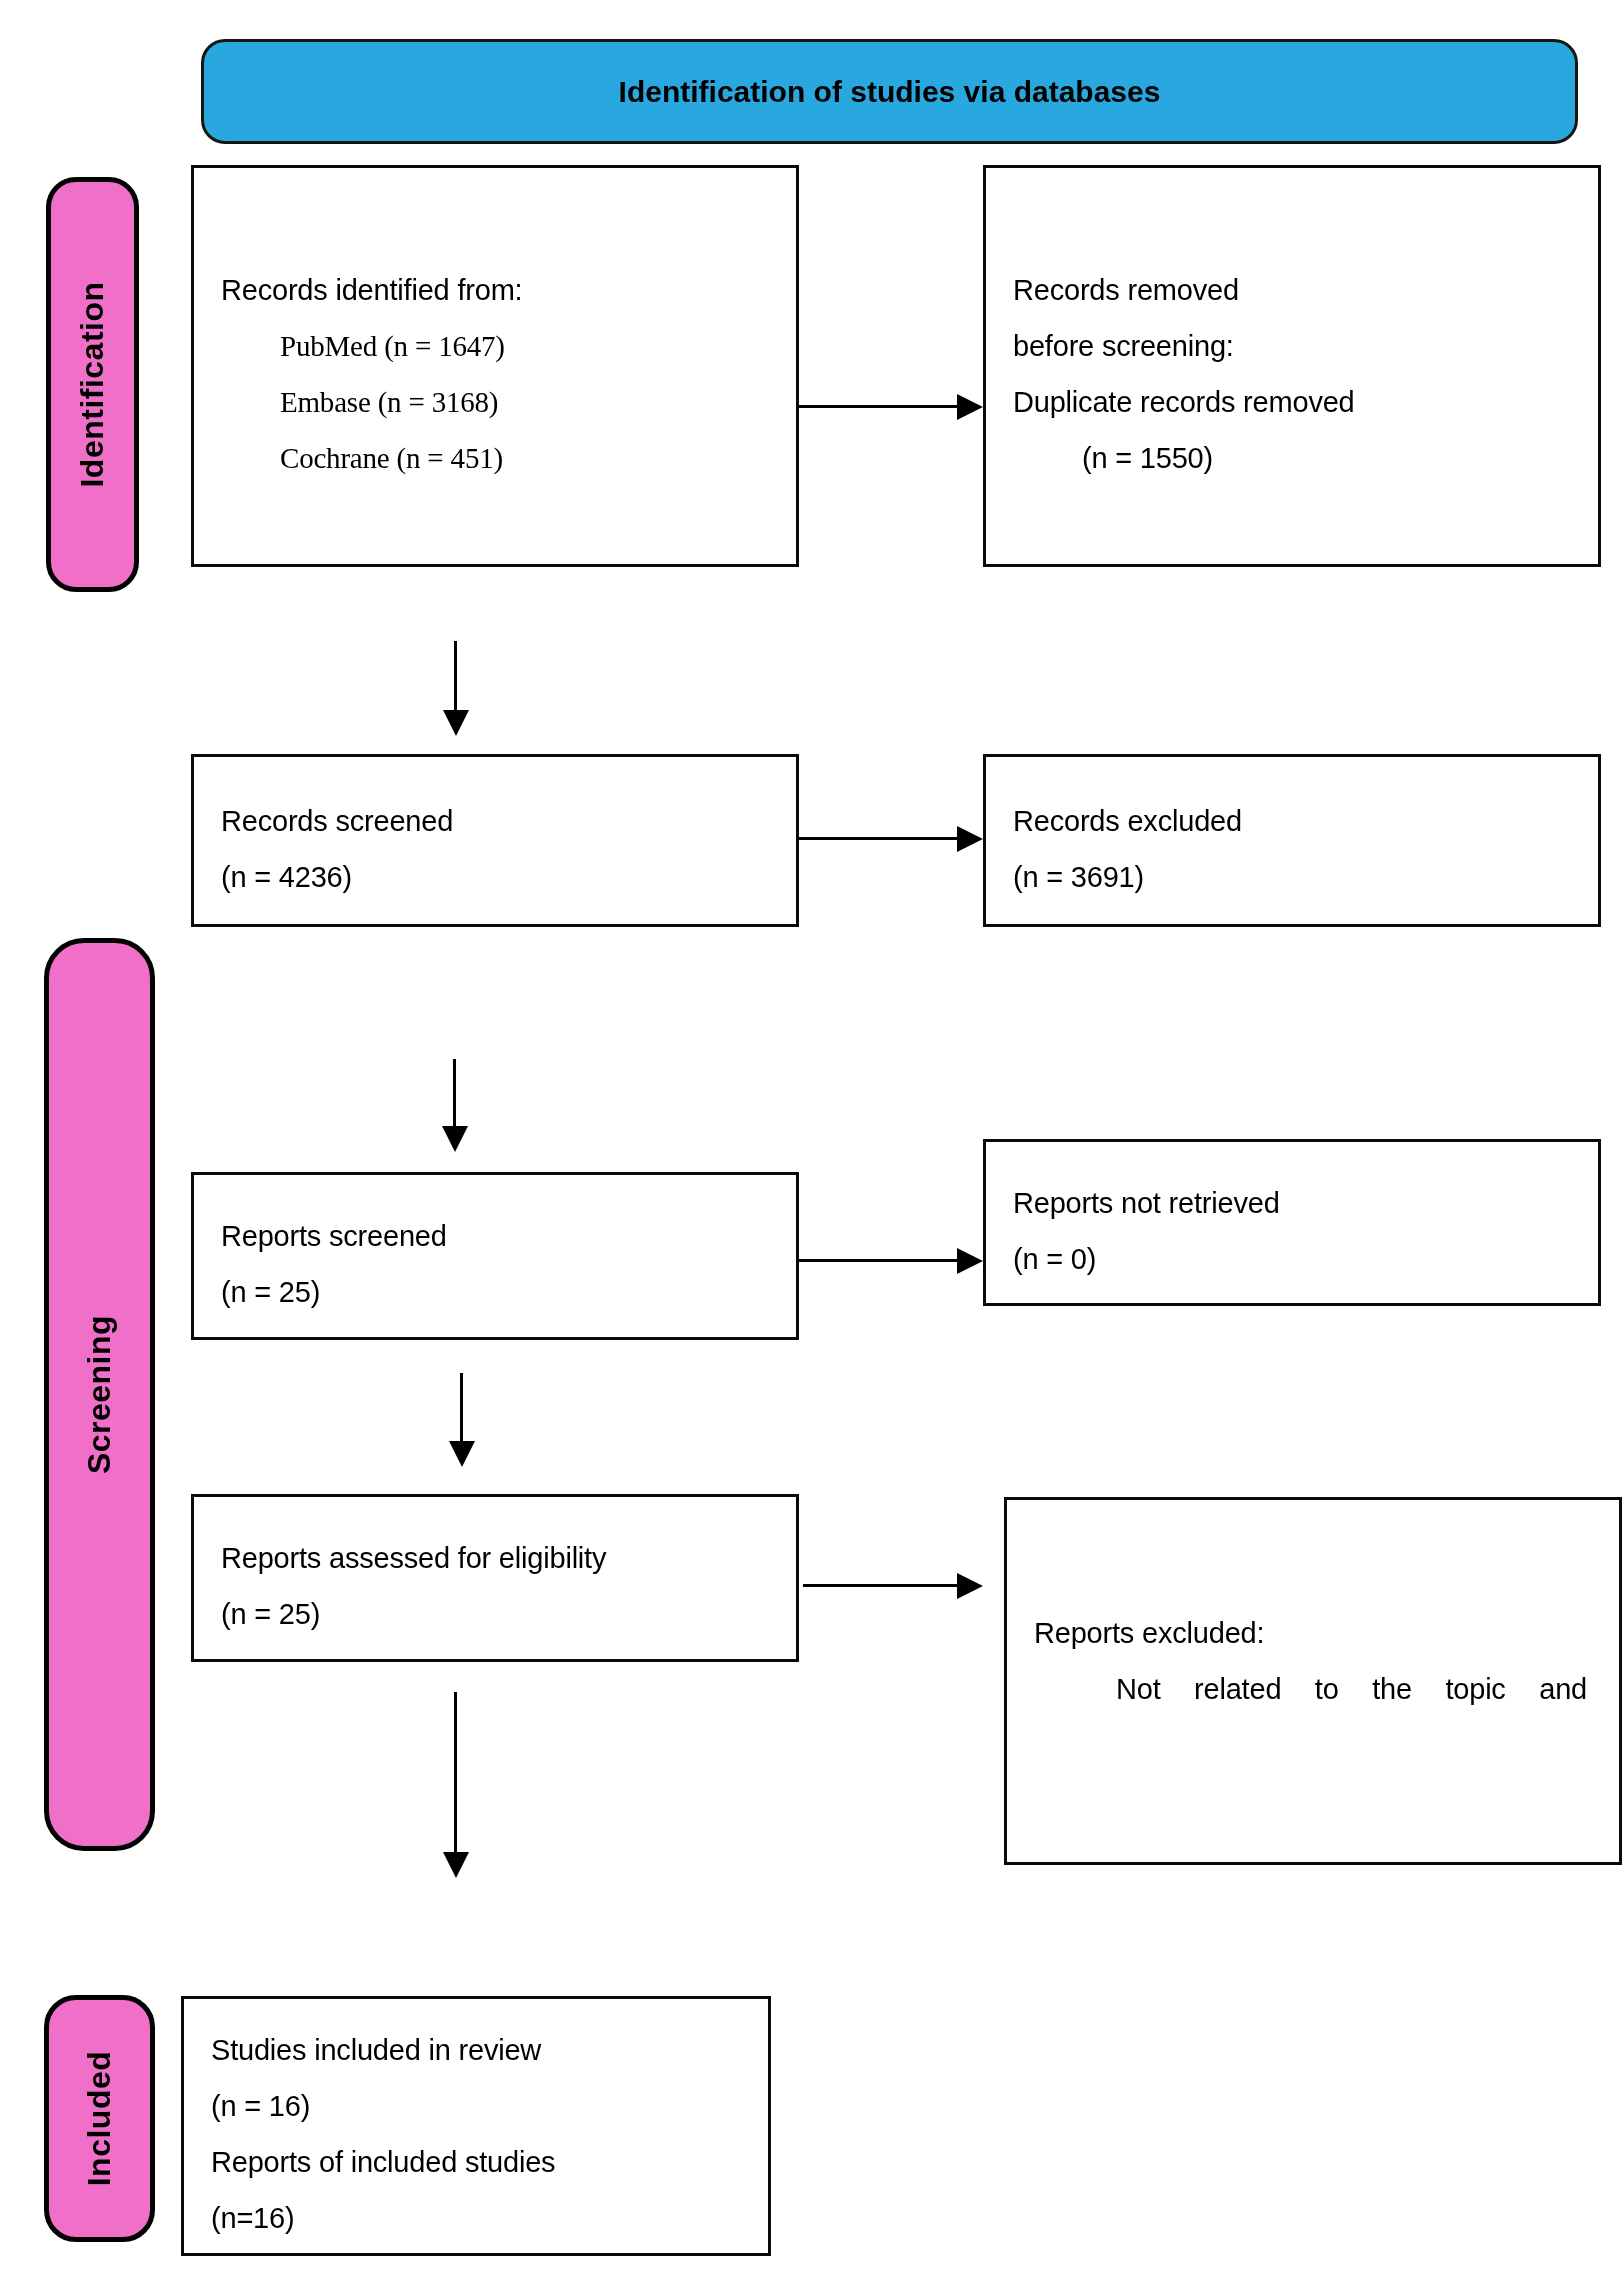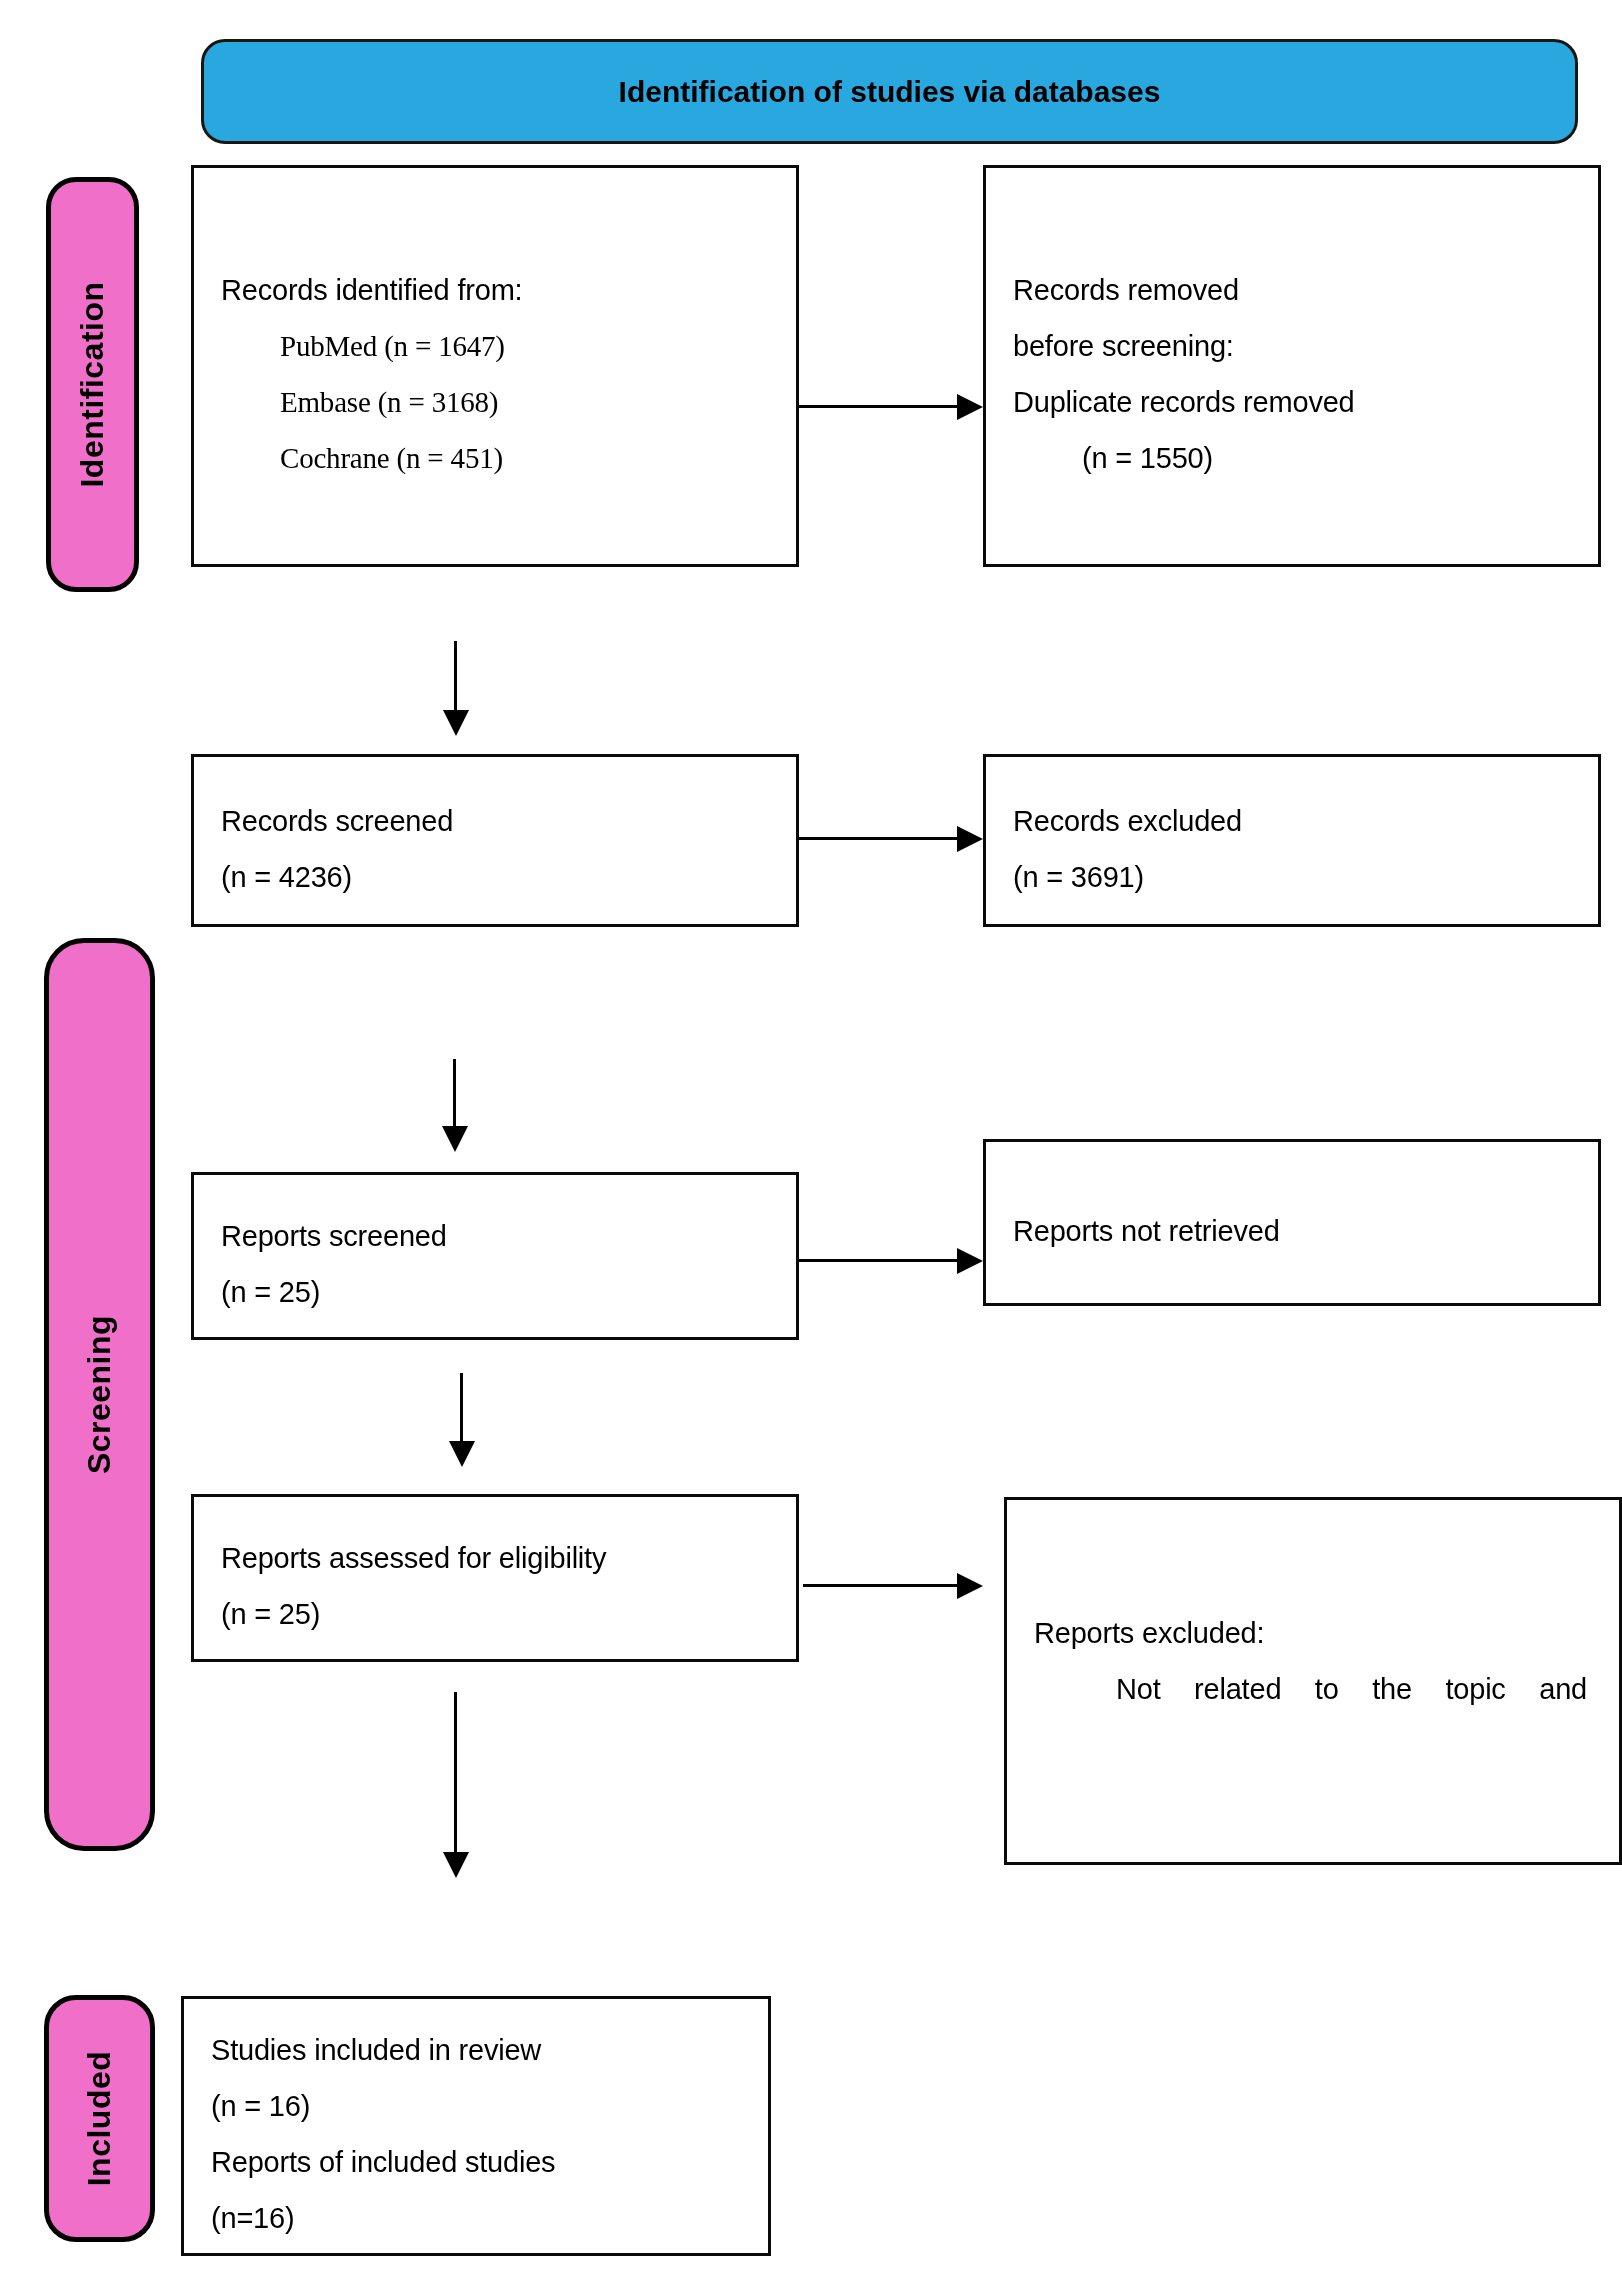--- a/index.html
+++ b/index.html
@@ -89,20 +89,21 @@
     <div class="line">(n = 3691)</div>
   </div>
 
   <div class="wbox" style="left:191px; top:1172px; width:608px; height:168px;">
     <div class="line">Reports screened</div>
     <div class="line">(n = 25)</div>
   </div>
 
   <div class="wbox" style="left:983px; top:1139px; width:618px; height:167px;">
     <div class="line">Reports not retrieved</div>
+    <div class="line">(n = 0)</div>
   </div>
 
   <div class="wbox" style="left:191px; top:1494px; width:608px; height:168px;">
     <div class="line">Reports assessed for eligibility</div>
     <div class="line">(n = 25)</div>
   </div>
 
   <div class="wbox" style="left:983px; top:1497px; width:618px; height:368px;margin-left:21px;">
     <div class="line">Reports excluded:</div>
     <div class="reason">

